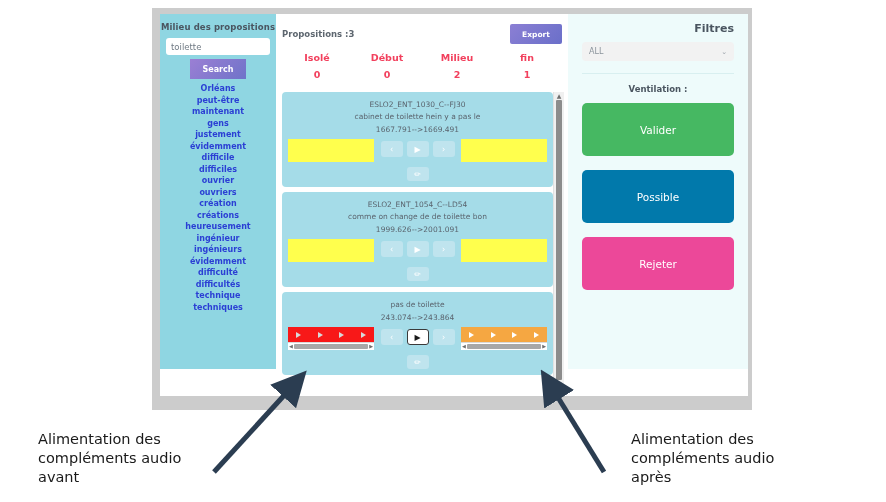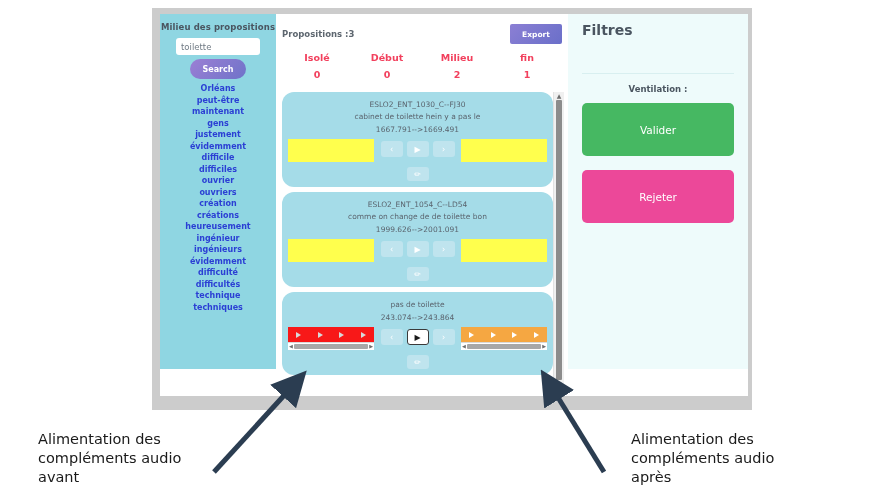--- a/index.html
+++ b/index.html
@@ -31,30 +31,30 @@
     background: #8fd6e2;
     padding: 8px 5px 10px 5px;
     display: flex; flex-direction: column; align-items: center;
     height: 355px;
   }
   .sidebar-title {
     font-size: 8.5px; font-weight: bold; color: #4a5560;
     letter-spacing: .1px; margin-bottom: 6px; white-space: nowrap;
   }
   .search-input {
-    width: 84px; height: 17px;
+    width: 104px; height: 17px;
     border: none; border-radius: 3px;
     background: #ffffff; color: #707a84;
     font-size: 8.5px; padding: 0 5px;
     font-family: "DejaVu Sans", "Liberation Sans", sans-serif;
     outline: none;
   }
   .search-btn {
     margin-top: 4px;
-    width: 56px; height: 20px; border: none; border-radius: 10px;
+    width: 56px; height: 20px; border: none; border-radius: 0;
     background: linear-gradient(135deg,#9b7fd4 0%,#6f73c9 100%);
     color: #ffffff; font-size: 8px; font-weight: bold;
     cursor: pointer; font-family: "DejaVu Sans", "Liberation Sans", sans-serif;
   }
   .word-list { margin-top: 4px; width: 100%; text-align: center; }
   .word-item {
     display: block; color: #2b3fd4; font-size: 8px; font-weight: bold;
     line-height: 11.5px; text-decoration: none; cursor: pointer;
   }
 
@@ -84,21 +84,21 @@
   .stats-vals > div { font-size: 9.5px; font-weight: bold; padding-top: 6px; }
 
   .card-scroll {
     flex: 1; margin: 8px 4px 8px 6px;
     overflow: hidden; position: relative;
     display: flex;
   }
   .card-col { flex: 1; display: flex; flex-direction: column; gap: 5px; }
   .card {
     background: #a5dce8;
-    border-radius: 12px;
+    border-radius: 4px;
     padding: 7px 6px 6px 6px;
     position: relative;
   }
   .card-id { text-align: center; font-size: 7.5px; color: #5a646e; line-height: 12px; }
   .card-text { text-align: center; font-size: 7.5px; color: #5a646e; line-height: 12px; }
   .card-time { text-align: center; font-size: 7.5px; color: #5a646e; line-height: 13px; }
   .card-controls {
     display: flex; align-items: flex-start; justify-content: space-between;
     margin-top: 3px;
   }
@@ -141,21 +141,21 @@
   .vscroll .v-arr { font-size: 6px; color: #6e6e6e; line-height: 6px; }
   .vscroll .v-thumb { flex: 1; width: 6px; background: #8c8c8c; border-radius: 1px; margin: 1px 0; }
 
   
   .rightpanel {
     width: 180px; background: #eefbfb;
     padding: 8px 14px 10px 14px;
     display: flex; flex-direction: column;
     height: 355px;
   }
-  .r-title { text-align: left; font-size: 14px; font-weight: bold; color: #4a5560; margin-bottom: 23px; }
+  .r-title { text-align: right; font-size: 11px; font-weight: bold; color: #4a5560; margin-bottom: 7px; }
   .filter-select {
     width: 100%; height: 19px; border: none; border-radius: 4px;
     background: #f2f2f2; color: #8b949c; font-size: 8px; padding: 0 7px;
     display: flex; align-items: center; justify-content: space-between; cursor: pointer;
   }
   .filter-select .chev { font-size: 7px; color: #9aa2aa; }
   .r-divider { height: 1px; background: #d8eff0; margin: 12px 0 10px 0; }
   .vent-label { text-align: center; font-size: 8.5px; font-weight: bold; color: #4a5560; margin-bottom: 9px; }
   .vent-btn {
     width: 100%; height: 53px; border: none; border-radius: 5px;
@@ -323,23 +323,28 @@
         <div class="vscroll">
           <span class="v-arr">▲</span>
           <span class="v-thumb"></span>
           <span class="v-arr">▼</span>
         </div>
       </div>
     </div>
 
     <div class="rightpanel">
       <div class="r-title">Filtres</div>
+      <div class="filter-select">
+        <span>ALL</span>
+        <span class="chev">⌄</span>
+      </div>
       <div class="r-divider"></div>
       <div class="vent-label">Ventilation :</div>
       <button class="vent-btn valider">Valider</button>
+      <button class="vent-btn possible">Possible</button>
       <button class="vent-btn rejeter">Rejeter</button>
     </div>
 
   </div>
 
   <svg class="arrow-svg" viewBox="0 0 886 502">
     <defs>
       <marker id="ah" markerWidth="7" markerHeight="7" refX="5" refY="3.5" orient="auto">
         <polygon points="0 0, 7 3.5, 0 7" fill="#2b3d51"></polygon>
       </marker>

